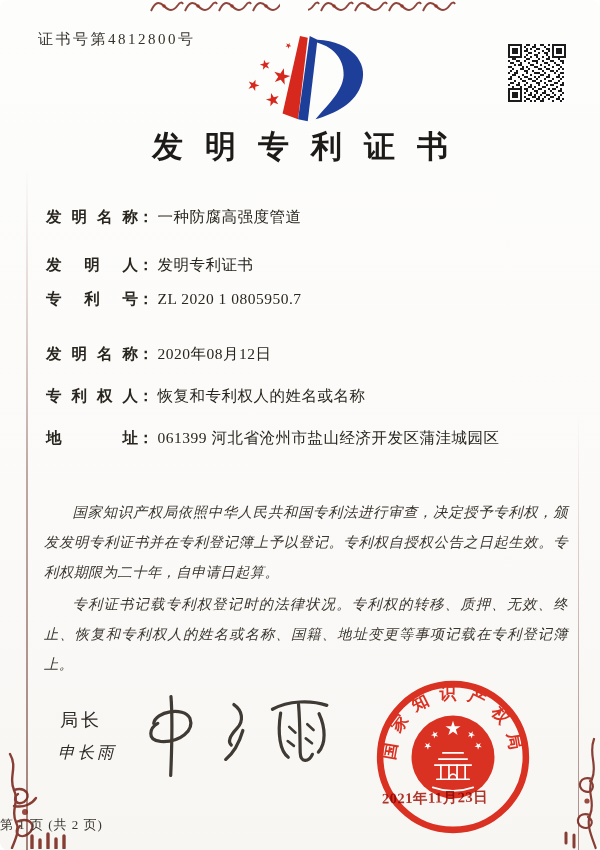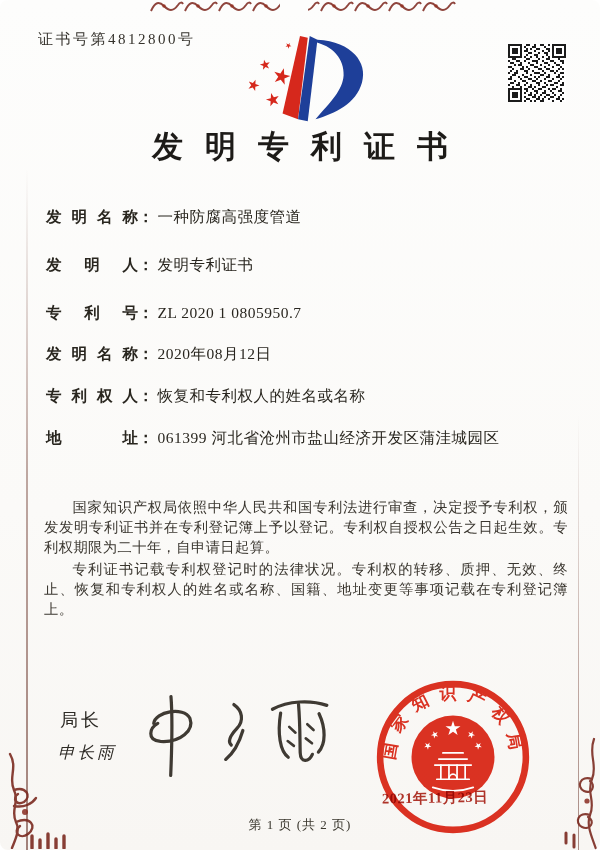--- a/index.html
+++ b/index.html
@@ -14,33 +14,33 @@
   .qr{position:absolute;left:508px;top:44px;width:58px;height:58px;}
   .title-wrap{position:absolute;left:0;top:126px;width:600px;text-align:center;}
   .title{font-size:31px;font-weight:bold;color:#1d1b18;letter-spacing:22px;margin-right:-22px;white-space:nowrap;text-align:center;}
   
   .field{position:absolute;left:46px;font-size:15.5px;white-space:nowrap;color:#29261f;}
   .f-label{display:inline-block;width:92px;text-align:justify;text-align-last:justify;font-weight:600;}
   .f-colon{font-weight:600;margin-right:4px;}
   .f-value{letter-spacing:0.5px;}
   .grant-no-pair{position:absolute;left:330px;top:0;}
   
-  .body-text{position:absolute;left:44px;top:497px;width:524px;font-size:14.3px;line-height:20px;
-    color:#3a362f;text-align:justify;letter-spacing:0.4px;}
+  .body-text{position:absolute;left:44px;top:497px;width:524px;font-size:14.3px;line-height:30px;
+    color:#3a362f;text-align:justify;letter-spacing:0.4px;font-style:italic;}
   .body-text p{margin:0 0 2px 0;text-indent:2em;}
   
   .signoff-title{position:absolute;left:60px;top:708px;font-size:18px;letter-spacing:3px;color:#2c2924;}
   .signoff-name{position:absolute;left:58px;top:742px;font-size:16.5px;letter-spacing:3px;color:#2c2924;font-style:italic;}
   .signature{position:absolute;left:138px;top:686px;width:212px;height:96px;transform:rotate(-2deg);}
   
   .seal{position:absolute;left:368px;top:672px;width:170px;height:170px;opacity:0.96;}
   .seal-date{position:absolute;left:382px;top:788px;width:170px;font-size:14.5px;font-weight:bold;
     color:#ad2318;letter-spacing:0.5px;mix-blend-mode:multiply;opacity:0.92;transform:rotate(-1deg);}
   
-  .footer{position:absolute;left:0;top:816px;width:600px;text-align:center;font-size:13px;color:#3b382f;letter-spacing:1px;}
+  .footer{position:absolute;left:0;top:816px;width:600px;font-size:13px;color:#3b382f;letter-spacing:1px;}
   
   .edge-left{position:absolute;left:26px;top:168px;bottom:0;width:1.5px;
     background:linear-gradient(to bottom,rgba(150,110,100,0),rgba(130,85,75,.5) 45%,rgba(115,66,56,.65));}
   .edge-right{position:absolute;right:21px;top:415px;height:435px;width:1.3px;
     background:linear-gradient(to bottom,rgba(150,110,100,0),rgba(130,85,75,.45) 55%,rgba(115,66,56,.6));}
   .orn-top{position:absolute;left:150px;top:0;width:306px;height:13px;}
   .orn-bl{position:absolute;left:2px;top:752px;width:96px;height:97px;}
   .orn-br{position:absolute;right:0px;top:735px;width:46px;height:115px;}
 </style>
 </head>
@@ -119,21 +119,21 @@
   <div class="title-wrap">
     <span class="title">发明专利证书</span>
   </div>
 
   <div class="field" style="top:207px">
     <span class="f-label">发明名称</span><span class="f-colon">：</span><span class="f-value">一种防腐高强度管道</span>
   </div>
   <div class="field" style="top:255px">
     <span class="f-label">发明人</span><span class="f-colon">：</span><span class="f-value">发明专利证书</span>
   </div>
-  <div class="field" style="top:303px">
+  <div class="field" style="top:289px">
     <span class="f-label">专利号</span><span class="f-colon">：</span><span class="f-value">ZL 2020 1 0805950.7</span>
   </div>
   <div class="field" style="top:344px">
     <span class="f-label">发明名称</span><span class="f-colon">：</span><span class="f-value">2020年08月12日</span>
   </div>
   <div class="field" style="top:386px">
     <span class="f-label">专利权人</span><span class="f-colon">：</span><span class="f-value">恢复和专利权人的姓名或名称</span>
   </div>
   <div class="field" style="top:428px">
     <span class="f-label">地址</span><span class="f-colon">：</span><span class="f-value">061399 河北省沧州市盐山经济开发区蒲洼城园区</span>

